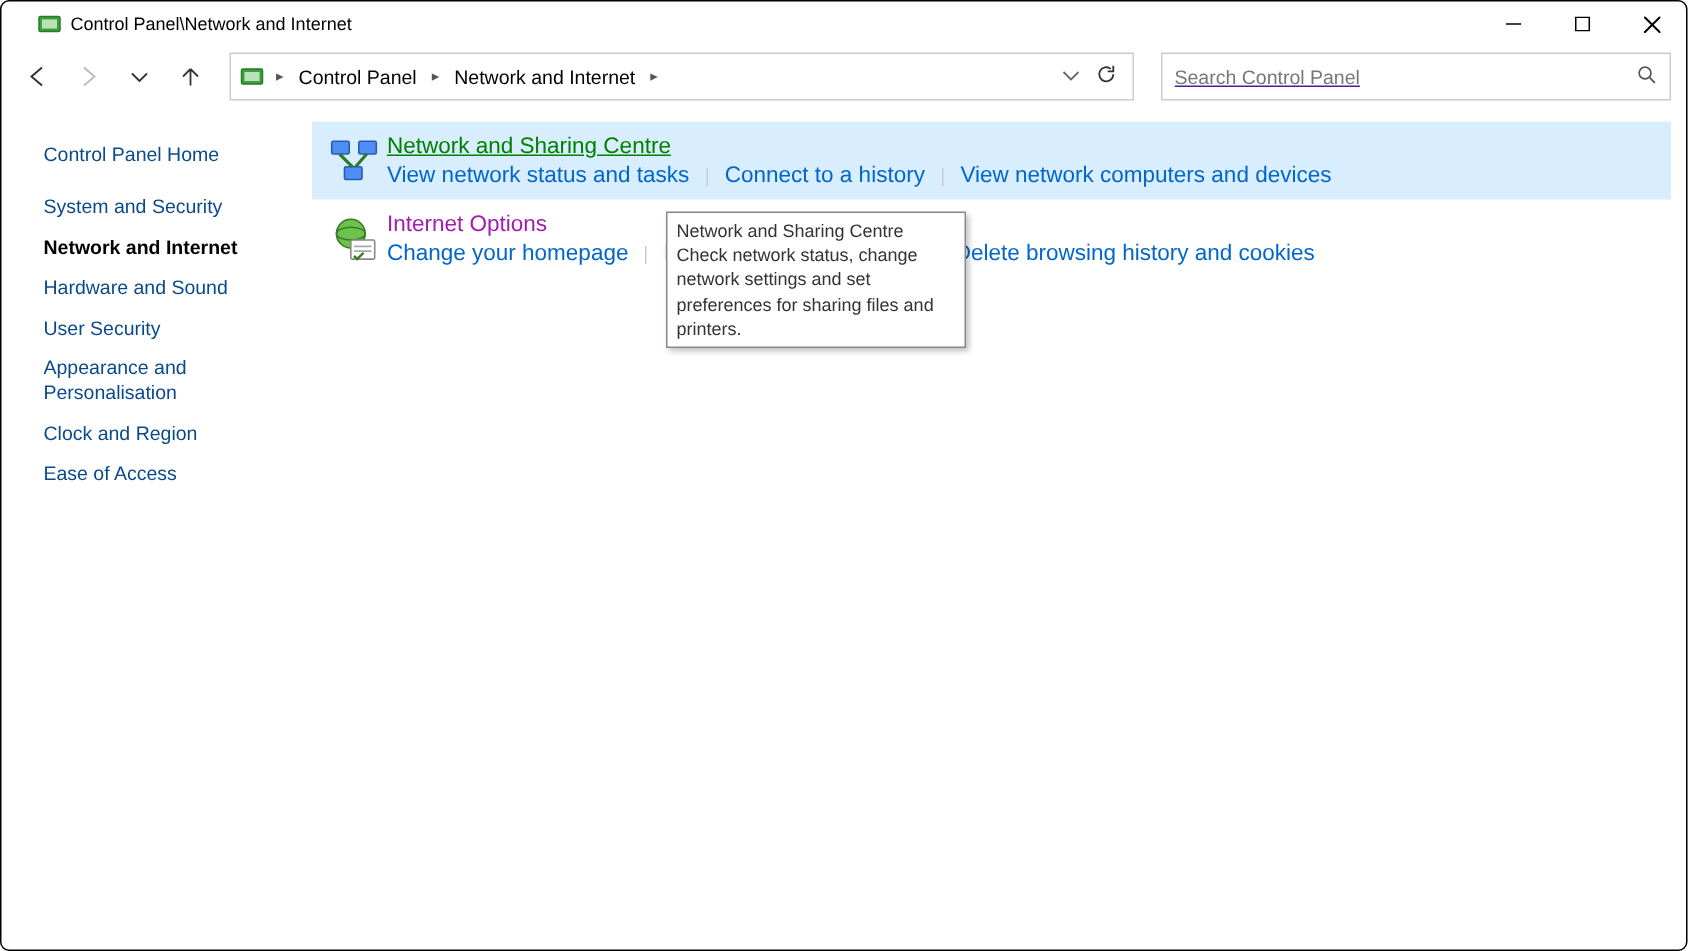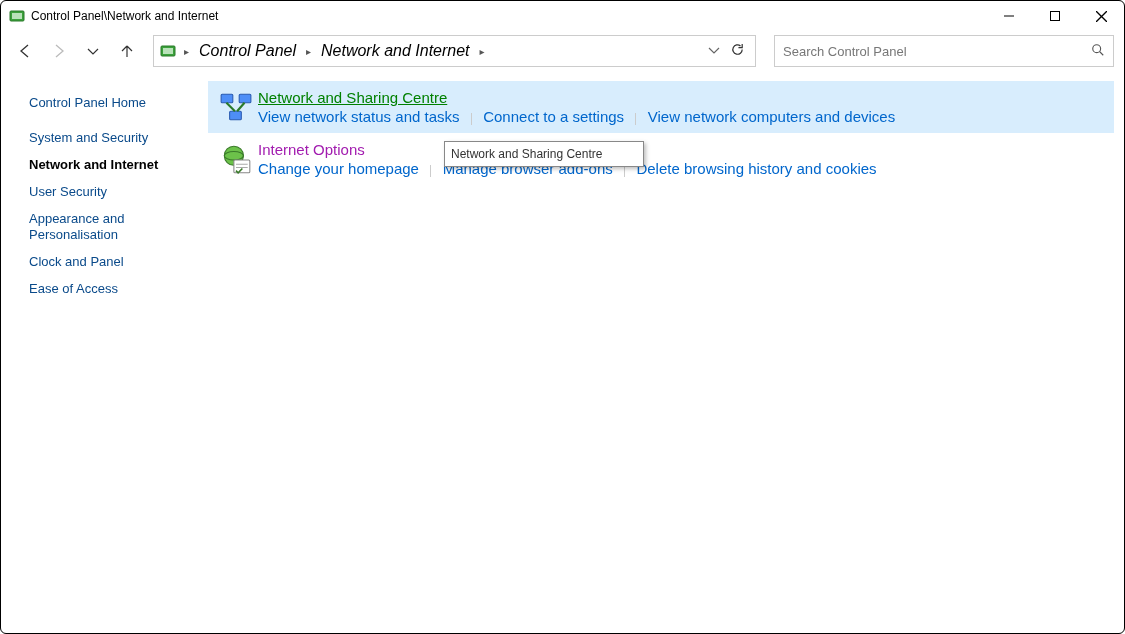--- a/index.html
+++ b/index.html
@@ -1,33 +1,33 @@
 <!DOCTYPE html>
 <html><head>
 <meta charset="utf-8">
 <style>
   * { box-sizing: border-box; margin: 0; padding: 0; }
   body { font-family: "Segoe UI", Tahoma, sans-serif; font-size: 12px; background: #fff; color: #000; width: 1125px; height: 634px; overflow: hidden; border: 1px solid #000; border-radius: 6px; }
-  .titlebar { display: flex; align-items: center; height: 30px; padding-left: 8px; }
+  .titlebar { display: flex; align-items: center; height: 30px; padding-left: 24px; }
   .titlebar .tb-icon { width: 16px; height: 16px; margin-right: 6px; display: flex; align-items: center; justify-content: center; }
   .titlebar .tb-title { font-size: 12px; }
   .titlebar .spacer { flex: 1; }
   .win-btn { width: 46px; height: 30px; display: flex; align-items: center; justify-content: center; }
   .win-btn svg { display: block; }
   .toolbar { display: flex; align-items: center; height: 40px; padding: 0 10px; gap: 6px; }
   .nav-btn { width: 28px; height: 28px; display: flex; align-items: center; justify-content: center; color: #333; }
   .nav-btn.disabled { color: #bbb; }
   .addr-bar { flex: 1; display: flex; align-items: center; border: 1px solid #ccc; height: 32px; padding: 0 6px; gap: 4px; margin-left: 6px; }
   .addr-bar .cp-icon { width: 16px; height: 16px; display:flex; align-items:center; justify-content:center; }
-  .crumb { font-size: 16px; padding: 0 2px; font-style: italic; }
+  .crumb { font-size: 13px; padding: 0 2px; }
   .chev { color: #555; font-size: 10px; padding: 0 4px; }
   .addr-spacer { flex: 1; }
   .addr-right { display: flex; align-items: center; gap: 10px; padding-right: 4px; }
   .search-bar { width: 340px; display: flex; align-items: center; border: 1px solid #ccc; height: 32px; padding: 0 8px; margin-left: 12px; }
-  .search-bar input { border: none; outline: none; flex: 1; font-size: 13px; color: #14532d; background: transparent; }
+  .search-bar input { border: none; outline: none; flex: 1; font-size: 13px; color: #4c1d95; background: transparent; text-decoration: underline; }
   .search-bar input::placeholder { color: #777; }
   .body-row { display: flex; height: calc(100% - 70px); }
   .sidebar { width: 207px; padding: 24px 10px 10px 28px; }
   .sidebar a { display: block; color: #0a4a8a; text-decoration: none; font-size: 13px; margin-bottom: 10px; line-height: 1.3; }
   .sidebar a.home { margin-bottom: 18px; }
   .sidebar a.active { font-weight: bold; color: #000; }
   .content { flex: 1; padding-top: 10px; padding-right: 10px; }
   .category { display: flex; padding: 8px 0 8px 6px; }
   .category.highlight { background: #d8edfd; }
   .cat-icon { width: 44px; display: flex; justify-content: center; padding-top: 2px; }
@@ -128,44 +128,45 @@
         </svg>
     </span>
   </div>
 </div>
 
 <div class="body-row">
   <div class="sidebar">
     <a href="#" class="home">Control Panel Home</a>
     <a href="#">System and Security</a>
     <a href="#" class="active">Network and Internet</a>
+    <a href="#">Hardware and Sound</a>
     <a href="#">User Security</a>
     <a href="#">Appearance and Personalisation</a>
-    <a href="#">Clock and Panel</a>
+    <a href="#">Clock and Region</a>
     <a href="#">Ease of Access</a>
   </div>
 
   <div class="content">
 
     <div class="category highlight">
       <div class="cat-icon">
         <svg width="34" height="34" viewBox="0 0 32 32">
           <rect x="2" y="3" width="11" height="8" rx="1" fill="#4e8ef7" stroke="#2a5bb0"></rect>
           <rect x="19" y="3" width="11" height="8" rx="1" fill="#4e8ef7" stroke="#2a5bb0"></rect>
           <rect x="10" y="19" width="11" height="8" rx="1" fill="#4e8ef7" stroke="#2a5bb0"></rect>
           <line x1="7" y1="11" x2="15" y2="19" stroke="#2a7a2a" stroke-width="2"></line>
           <line x1="24" y1="11" x2="17" y2="19" stroke="#2a7a2a" stroke-width="2"></line>
         </svg>
       </div>
       <div class="cat-body">
         <a href="#" class="cat-title">Network and Sharing Centre</a>
         <div class="cat-links">
           <a href="#">View network status and tasks</a>
           <span class="cat-sep"></span>
-          <a href="#">Connect to a settings</a>
+          <a href="#">Connect to a history</a>
           <span class="cat-sep"></span>
           <a href="#">View network computers and devices</a>
         </div>
       </div>
     </div>
 
     <div class="category">
       <div class="cat-icon">
         <svg width="34" height="34" viewBox="0 0 32 32">
           <circle cx="14" cy="12" r="9" fill="#6cc24a" stroke="#3a7a2a"></circle>
@@ -185,13 +186,14 @@
           <span class="cat-sep"></span>
           <a href="#">Delete browsing history and cookies</a>
         </div>
       </div>
     </div>
   </div>
 </div>
 
 <div class="tooltip">
   <div>Network and Sharing Centre</div>
+  <div>Check network status, change network settings and set preferences for sharing files and printers.</div>
 </div>
 
 </body></html>

